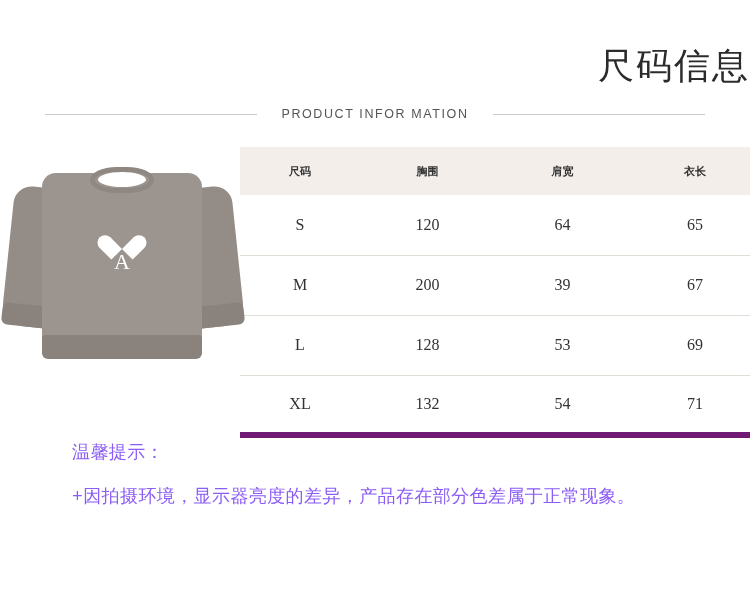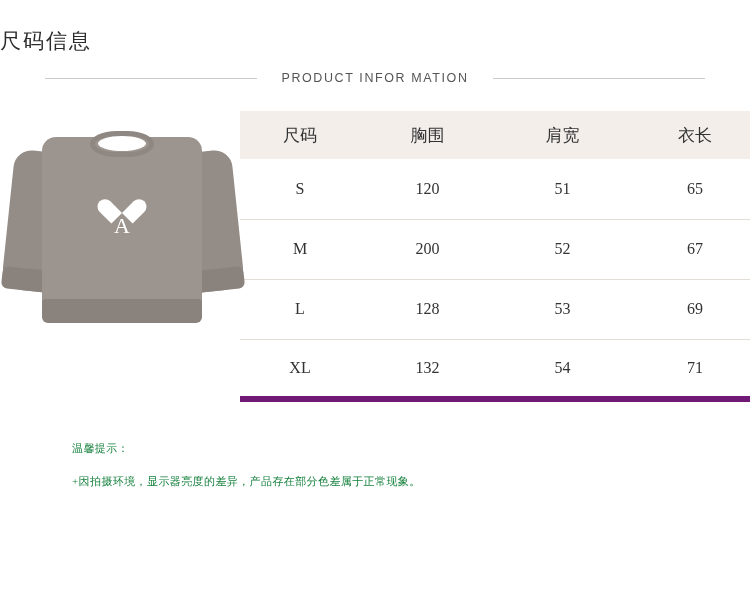--- a/index.html
+++ b/index.html
@@ -13,25 +13,25 @@
   #page {
     position: relative;
     width: 750px;
     height: 603px;
     background: #ffffff;
     overflow: hidden;
   }
 
   
   .title {
-    text-align: left;
-    font-size: 21px;
+    text-align: right;
+    font-size: 36px;
     color: #2b2b2b;
     letter-spacing: 2px;
-    padding-top: 27px;
+    padding-top: 42px;
     font-weight: 400;
     font-family: "DejaVu Sans", "Liberation Sans", sans-serif;
   }
   .subtitle-row {
     display: flex;
     align-items: center;
     justify-content: center;
     margin-top: 16px;
     padding: 0 45px;
     gap: 8px;
@@ -161,22 +161,22 @@
     padding-right: 0;
   }
   table.size-table {
     border-collapse: collapse;
     width: 520px;
     margin-left: 0px;
     table-layout: fixed;
   }
   table.size-table th {
     background: #f3eeea;
-    font-size: 17px;
-    font-weight: 400;
+    font-size: 11px;
+    font-weight: 700;
     color: #333;
     height: 48px;
     font-family: "DejaVu Sans", "Liberation Sans", sans-serif;
   }
   table.size-table td {
     font-size: 16px;
     color: #333;
     height: 60px;
     text-align: center;
     border-bottom: 1px solid #e3ddd8;
@@ -189,26 +189,26 @@
   table.size-table th:nth-child(4), table.size-table td:nth-child(4) { width: 130px; }
 
   
   .notes {
     position: absolute;
     left: 72px;
     top: 440px;
     width: 640px;
   }
   .notes .note {
-    font-size: 11px;
-    color: #15803d;
+    font-size: 18px;
+    color: #8b5cf6;
     line-height: 1.55;
     margin-bottom: 14px;
     letter-spacing: 0.4px;
-    font-family: Liberation Serif, serif;
+    font-family: Liberation Mono, monospace;
   }
   .notes .note:first-child { margin-bottom: 16px; }
 </style>
 </head>
 <body>
 
 <div id="page">
 
   <div class="title">尺码信息</div>
 
@@ -242,27 +242,27 @@
             <th>尺码</th>
             <th>胸围</th>
             <th>肩宽</th>
             <th>衣长</th>
           </tr>
         </thead>
         <tbody>
           <tr>
             <td>S</td>
             <td>120</td>
-            <td>51</td>
+            <td>64</td>
             <td>65</td>
           </tr>
           <tr>
             <td>M</td>
             <td>200</td>
-            <td>52</td>
+            <td>39</td>
             <td>67</td>
           </tr>
           <tr>
             <td>L</td>
             <td>128</td>
             <td>53</td>
             <td>69</td>
           </tr>
           <tr>
             <td>XL</td>

